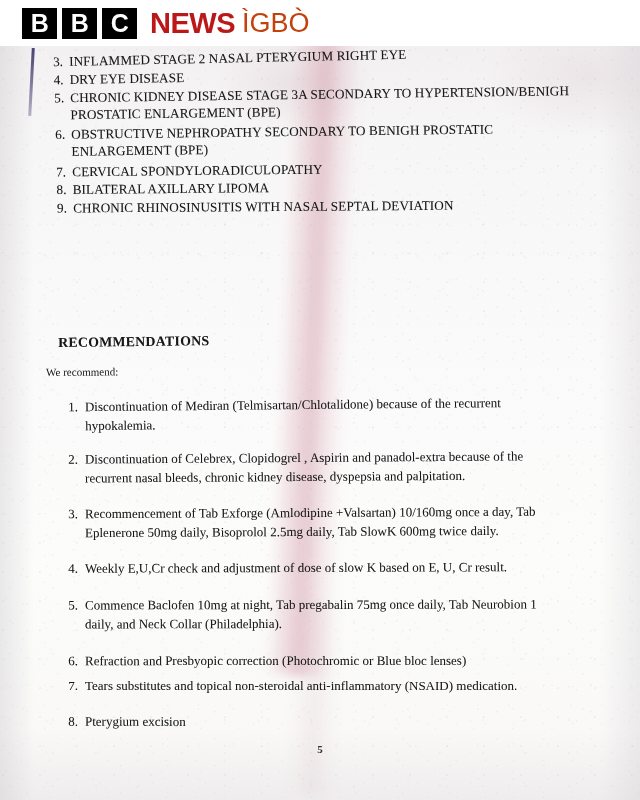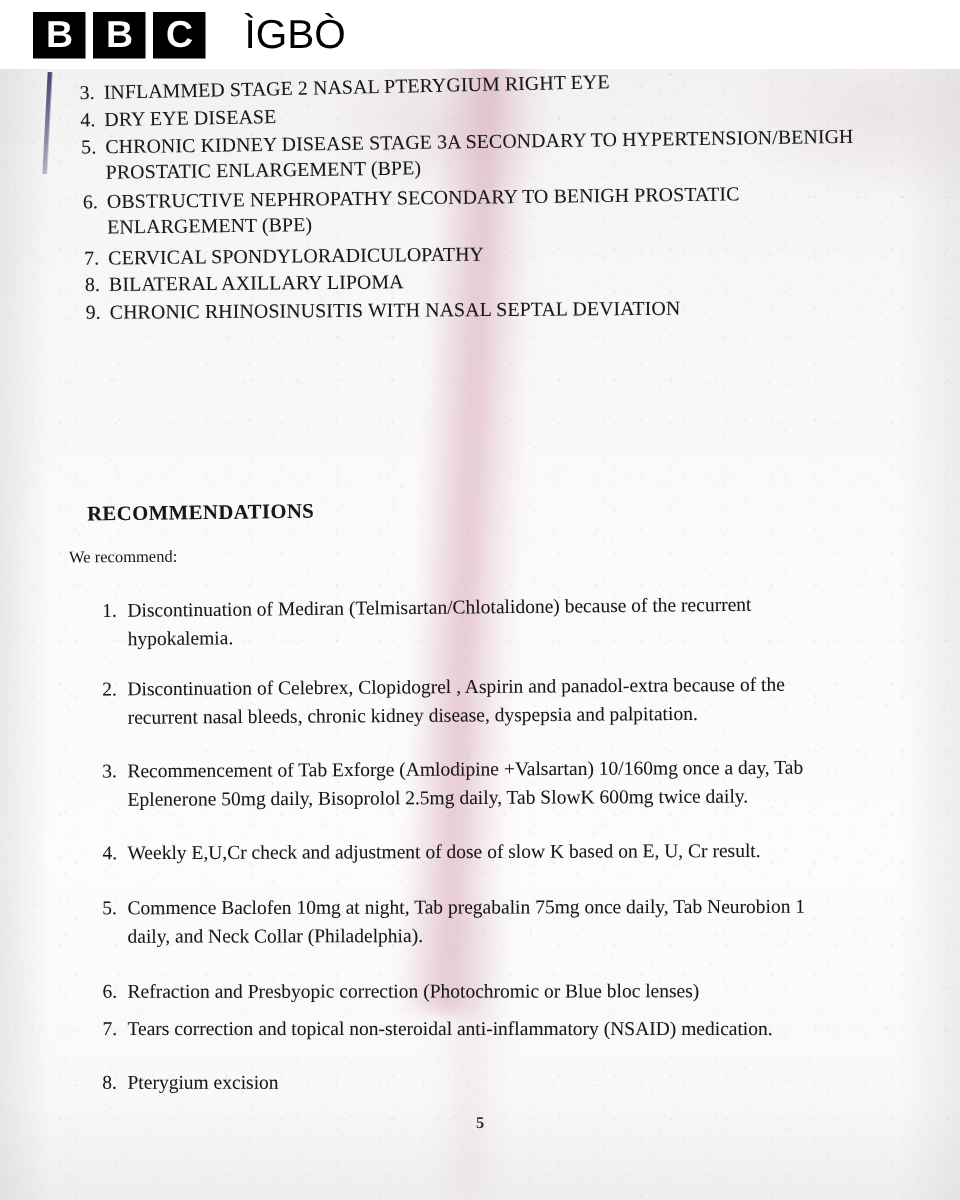--- a/index.html
+++ b/index.html
@@ -56,22 +56,22 @@
     font-size: 29px;
     color: #bb1919;
     margin-left: 13px;
     letter-spacing: -0.5px;
     line-height: 31px;
   }
   #service-word {
     font-family: "Liberation Sans", sans-serif;
     font-weight: normal;
     font-size: 27px;
-    color: #000000;
-    margin-left: 26px;
+    color: #c2410c;
+    margin-left: 7px;
     letter-spacing: 0px;
     line-height: 31px;
   }
 
   
   #paper {
     position: absolute;
     left: 0;
     top: 46px;
     width: 640px;
@@ -293,20 +293,21 @@
 <body>
 
 <div id="screen">
 
   <div id="masthead">
     <div class="bbc-blocks">
       <div class="bbc-block">B</div>
       <div class="bbc-block">B</div>
       <div class="bbc-block">C</div>
     </div>
+    <div id="news-word">NEWS</div>
     <div id="service-word">ÌGBÒ</div>
   </div>
 
   <div id="paper">
     <div id="crease"></div>
     <div id="crease2"></div>
     <div id="edge-mark"></div>
     <div id="left-shade"></div>
     <div id="right-shade"></div>
     <div id="bottom-shade"></div>
@@ -368,21 +369,21 @@
         <div class="rec-item">
           <span class="rec-num">5.</span>
           <span class="rec-txt">Commence Baclofen 10mg at night, Tab pregabalin 75mg once daily, Tab Neurobion 1 daily, and Neck Collar (Philadelphia).</span>
         </div>
         <div class="rec-item">
           <span class="rec-num">6.</span>
           <span class="rec-txt">Refraction and Presbyopic correction (Photochromic or Blue bloc lenses)</span>
         </div>
         <div class="rec-item">
           <span class="rec-num">7.</span>
-          <span class="rec-txt">Tears correction and topical non-steroidal anti-inflammatory (NSAID) medication.</span>
+          <span class="rec-txt">Tears substitutes and topical non-steroidal anti-inflammatory (NSAID) medication.</span>
         </div>
         <div class="rec-item">
           <span class="rec-num">8.</span>
           <span class="rec-txt">Pterygium excision</span>
         </div>
       </div>
 
       <div id="folio">5</div>
 
     </div>

